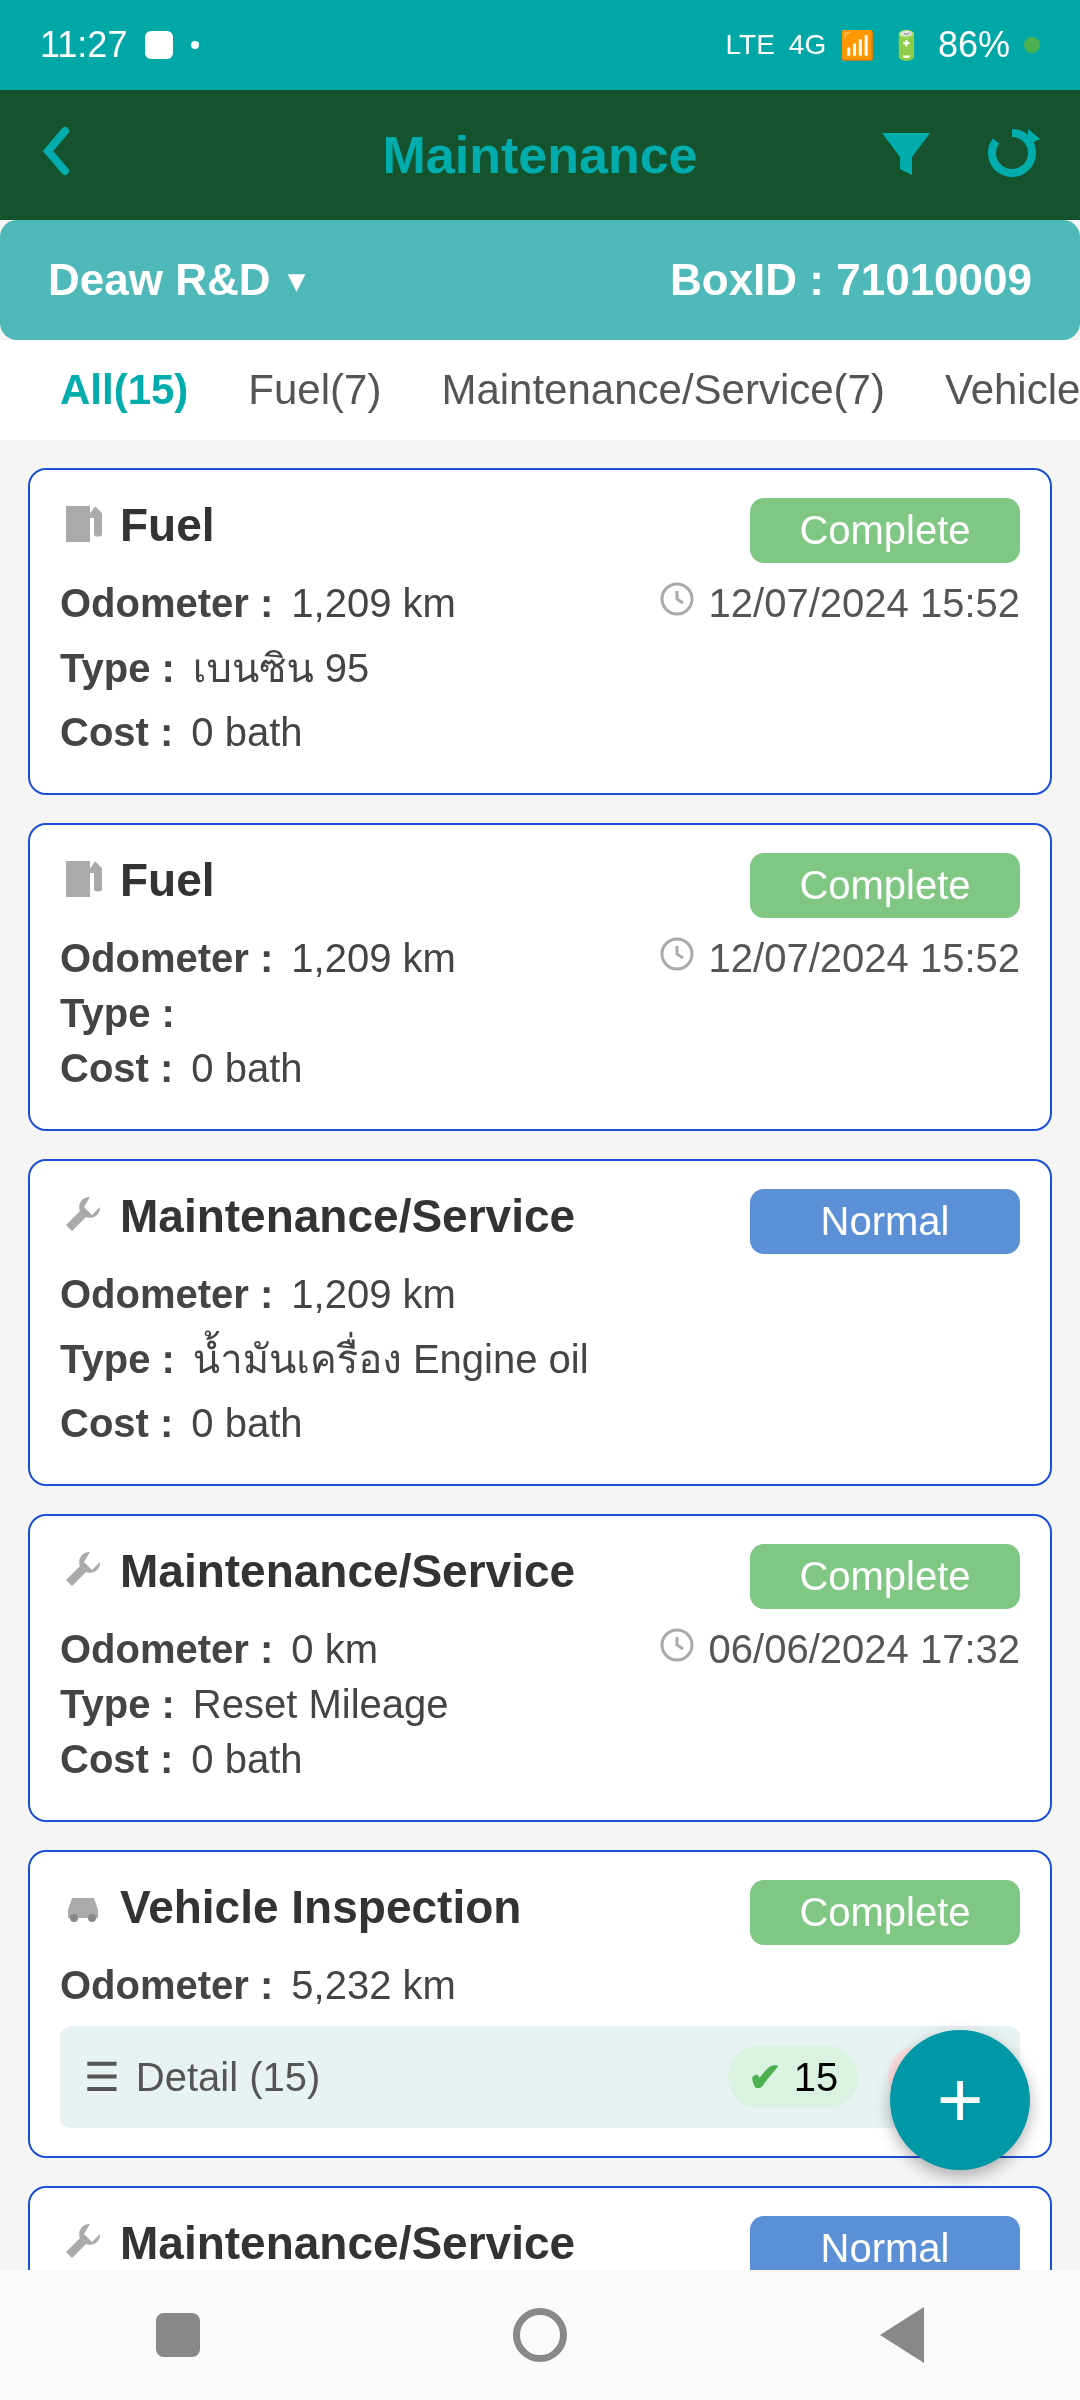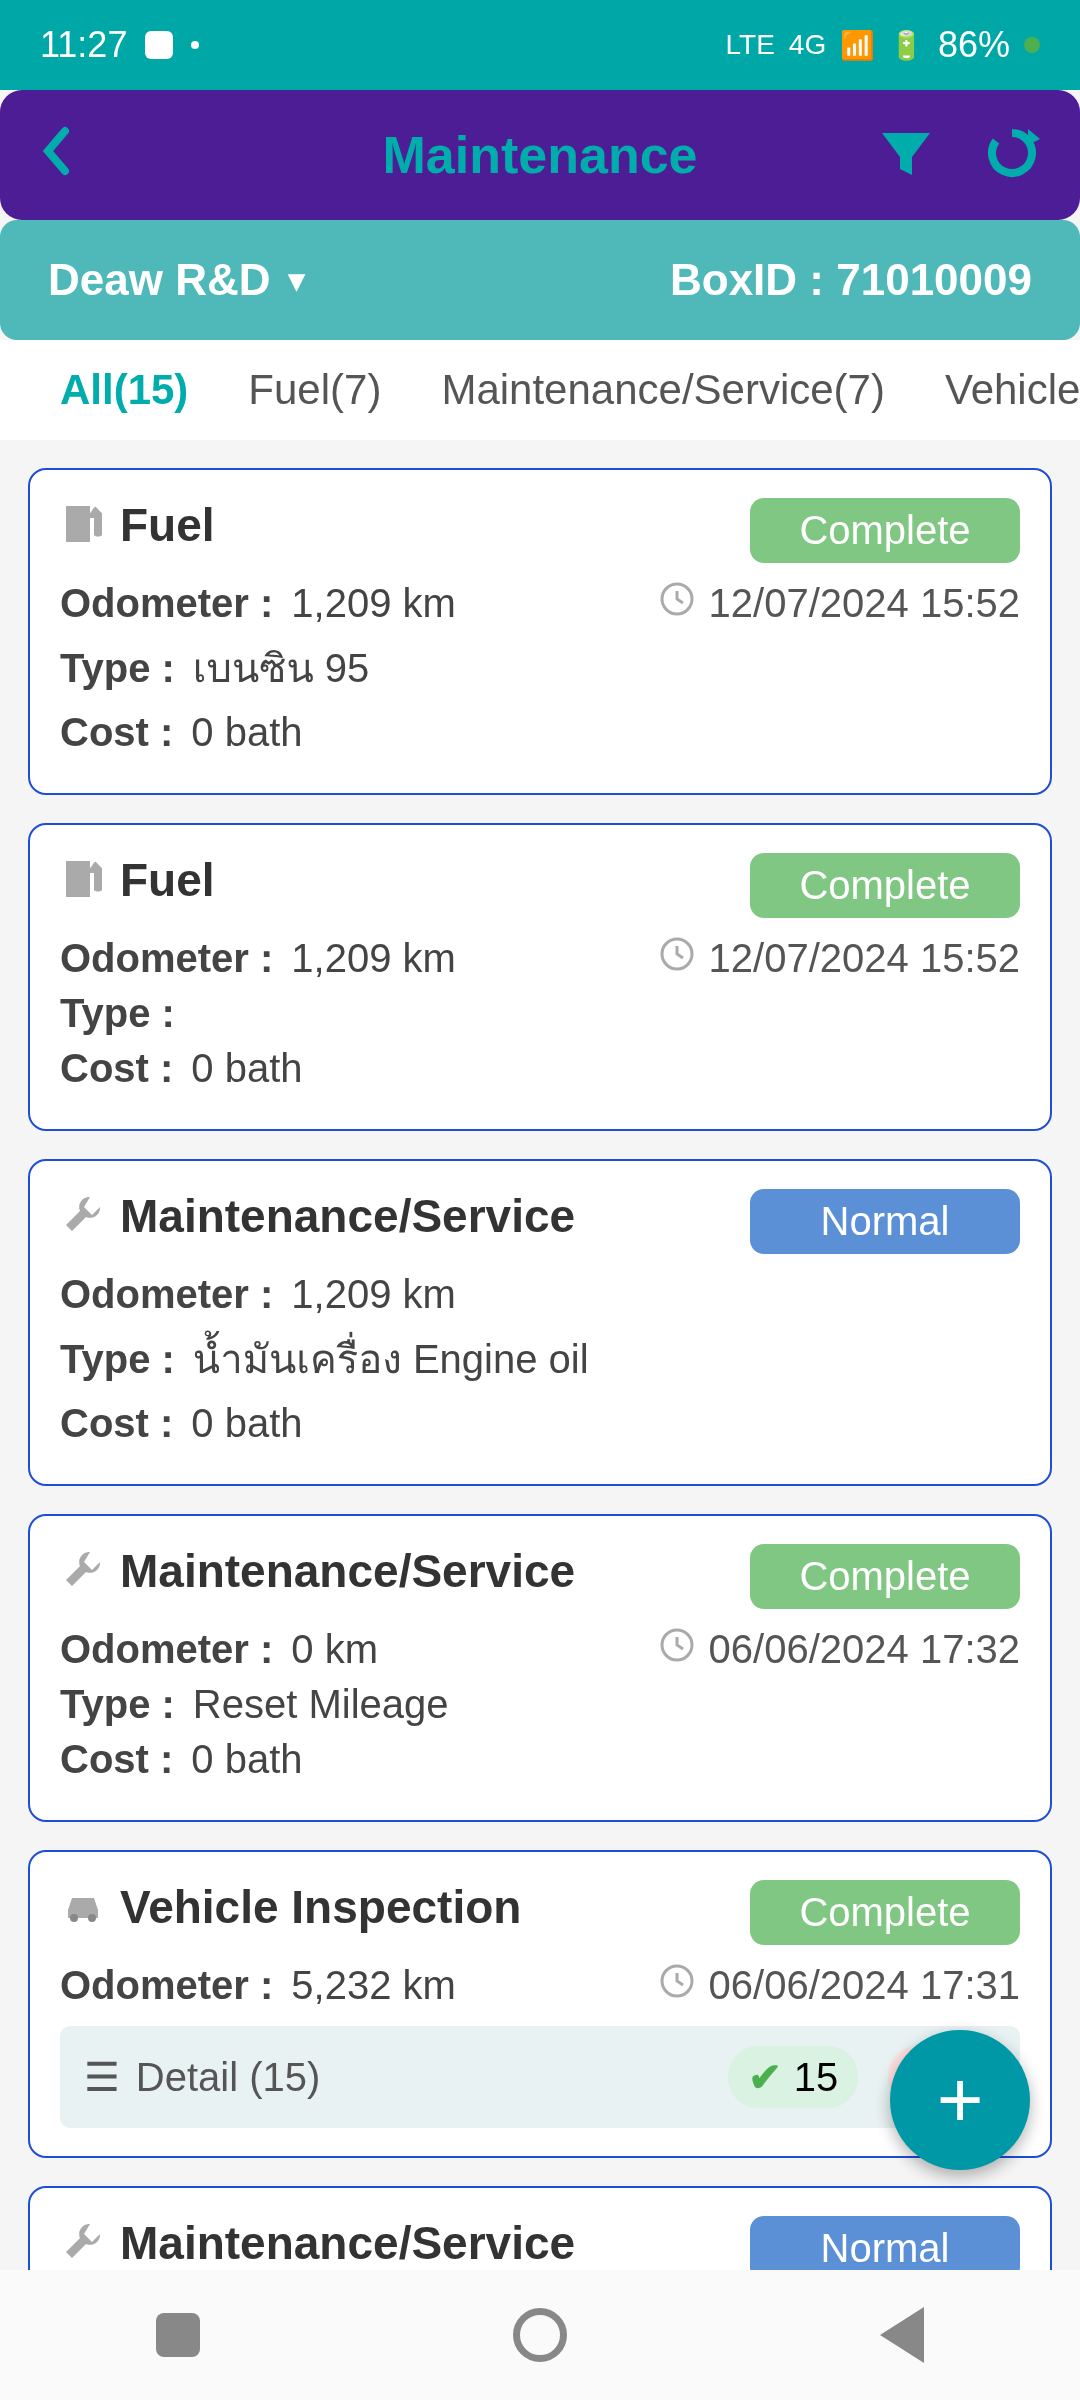--- a/index.html
+++ b/index.html
@@ -6,21 +6,21 @@
 body { width: 1080px; height: 2400px; background: #f5f5f5; overflow: hidden; position: relative; }
 
 .status-bar { height: 90px; background: #00a7a7; display: flex; align-items: center; justify-content: space-between; padding: 0 40px; color: #fff; font-size: 36px; font-weight: 500; }
 .status-left { display: flex; align-items: center; gap: 18px; }
 .status-right { display: flex; align-items: center; gap: 14px; }
 .status-box { width: 28px; height: 28px; background: #fff; border-radius: 6px; }
 .status-dot { width: 8px; height: 8px; background: #fff; border-radius: 50%; }
 .status-icons { font-size: 28px; }
 .green-dot { width: 16px; height: 16px; background: #4caf50; border-radius: 50%; }
 
-.app-header { height: 130px; background: #4c1d95; display: flex; align-items: center; justify-content: space-between; padding: 0 40px; border-radius: 22px; }
+.app-header { height: 130px; background: #14532d; display: flex; align-items: center; justify-content: space-between; padding: 0 40px; }
 .back-arrow { color: #00acac; font-size: 60px; font-weight: 800; }
 .header-title { color: #00acac; font-size: 52px; font-weight: 700; position: absolute; left: 50%; transform: translateX(-50%); }
 .header-actions { display: flex; gap: 50px; align-items: center; }
 
 .sub-header { height: 120px; background: #4fb8b8; display: flex; align-items: center; justify-content: space-between; padding: 0 48px; color: #fff; font-size: 44px; font-weight: 600; border-radius: 17px; }
 .sub-left { display: flex; align-items: center; gap: 18px; }
 .chevron-down { font-size: 32px; }
 
 .tabs { height: 100px; background: #fff; display: flex; align-items: center; padding: 0 30px; gap: 0; font-size: 42px; color: #555; overflow: hidden; white-space: nowrap; }
 .tab { padding: 0 30px; }
@@ -228,27 +228,20 @@
               <path d="M8 28 L12 16 L34 16 L38 28 L38 36 L8 36 Z" fill="#aaa"></path>
               <circle cx="14" cy="36" r="4" fill="#888"></circle>
               <circle cx="32" cy="36" r="4" fill="#888"></circle>
             </svg></span>
           <span class="card-title">Vehicle Inspection</span>
         </div>
         <span class="status-badge badge-green">Complete</span>
       </div>
       <div class="card-row">
         <div class="card-field"><span class="label">Odometer :</span><span>5,232 km</span></div>
-        <div class="time-row">
-          <span class="clock-icon"><svg width="36" height="36" viewBox="0 0 36 36">
-              <circle cx="18" cy="18" r="15" stroke="#aaa" stroke-width="3" fill="none"></circle>
-              <path d="M18 10 L18 18 L24 22" stroke="#aaa" stroke-width="3" fill="none"></path>
-            </svg></span>
-          <span>06/06/2024 17:31</span>
-        </div>
       </div>
       <div class="detail-bar">
         <div class="detail-left">
           <span>☰</span>
           <span>Detail (15)</span>
         </div>
         <div class="detail-right">
           <span class="pill-green"><span class="check-green">✔</span> 15</span>
           <span class="pill-red"><span class="x-red">✖</span> 0</span>
         </div>

